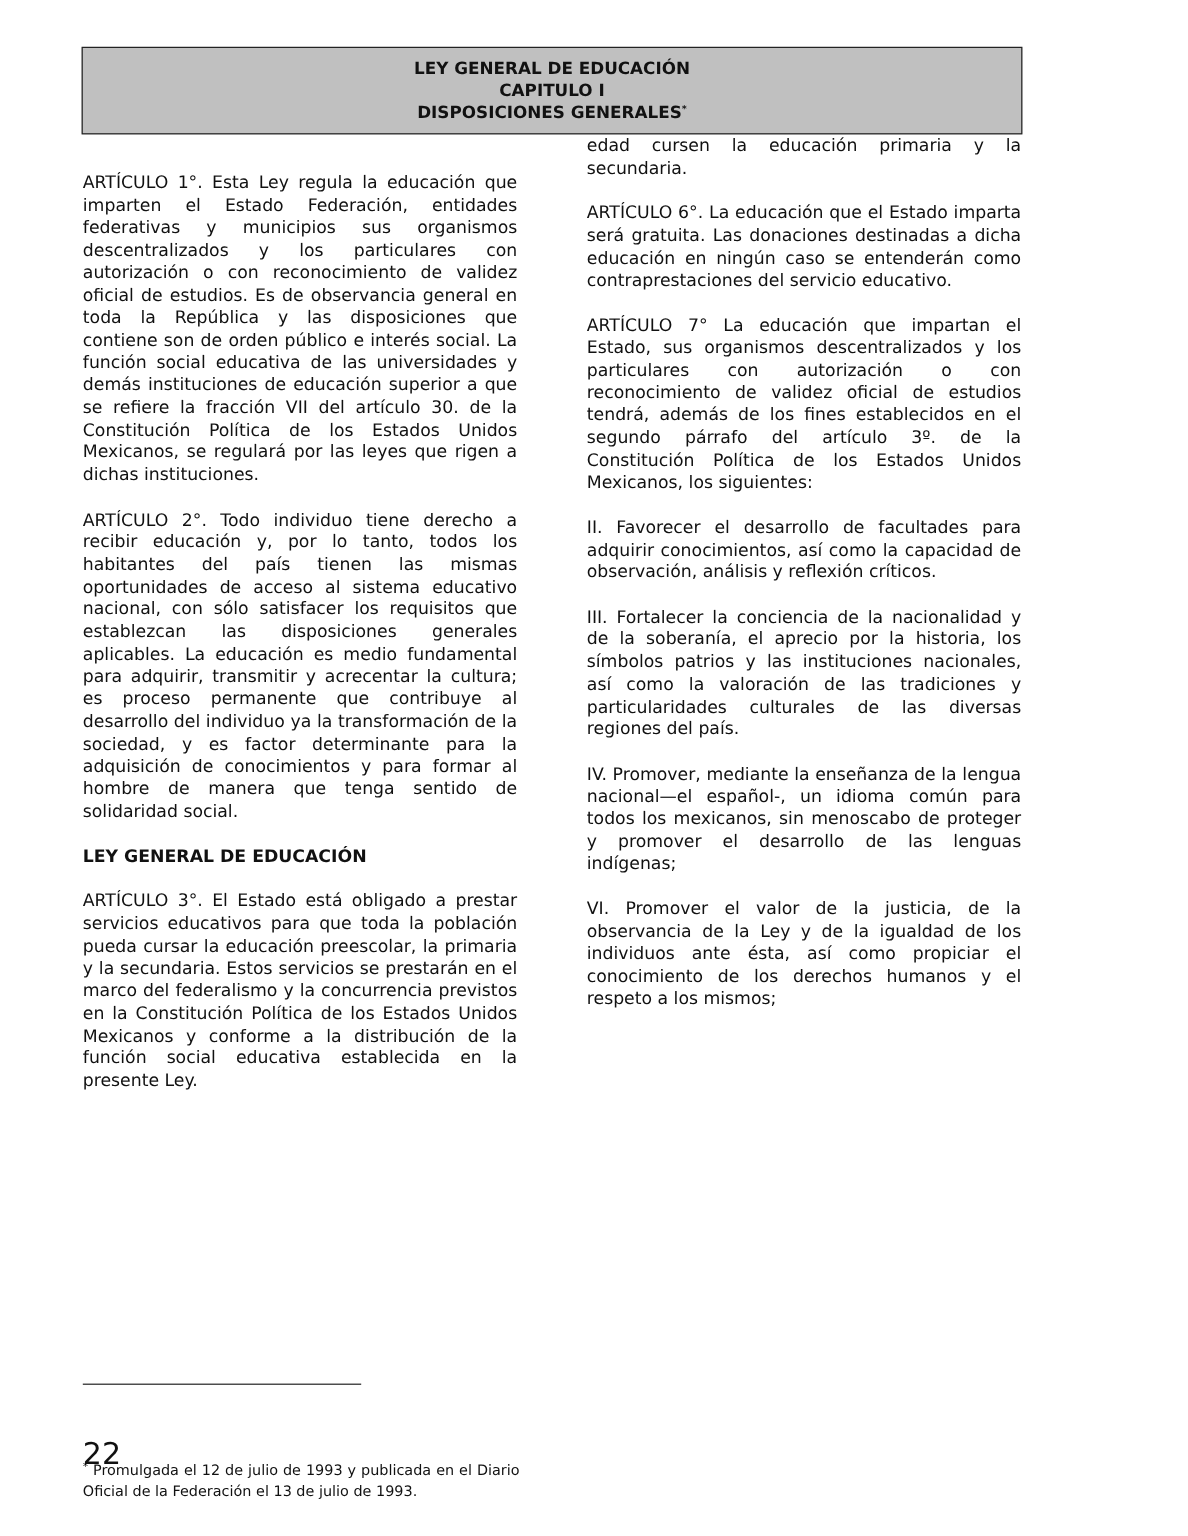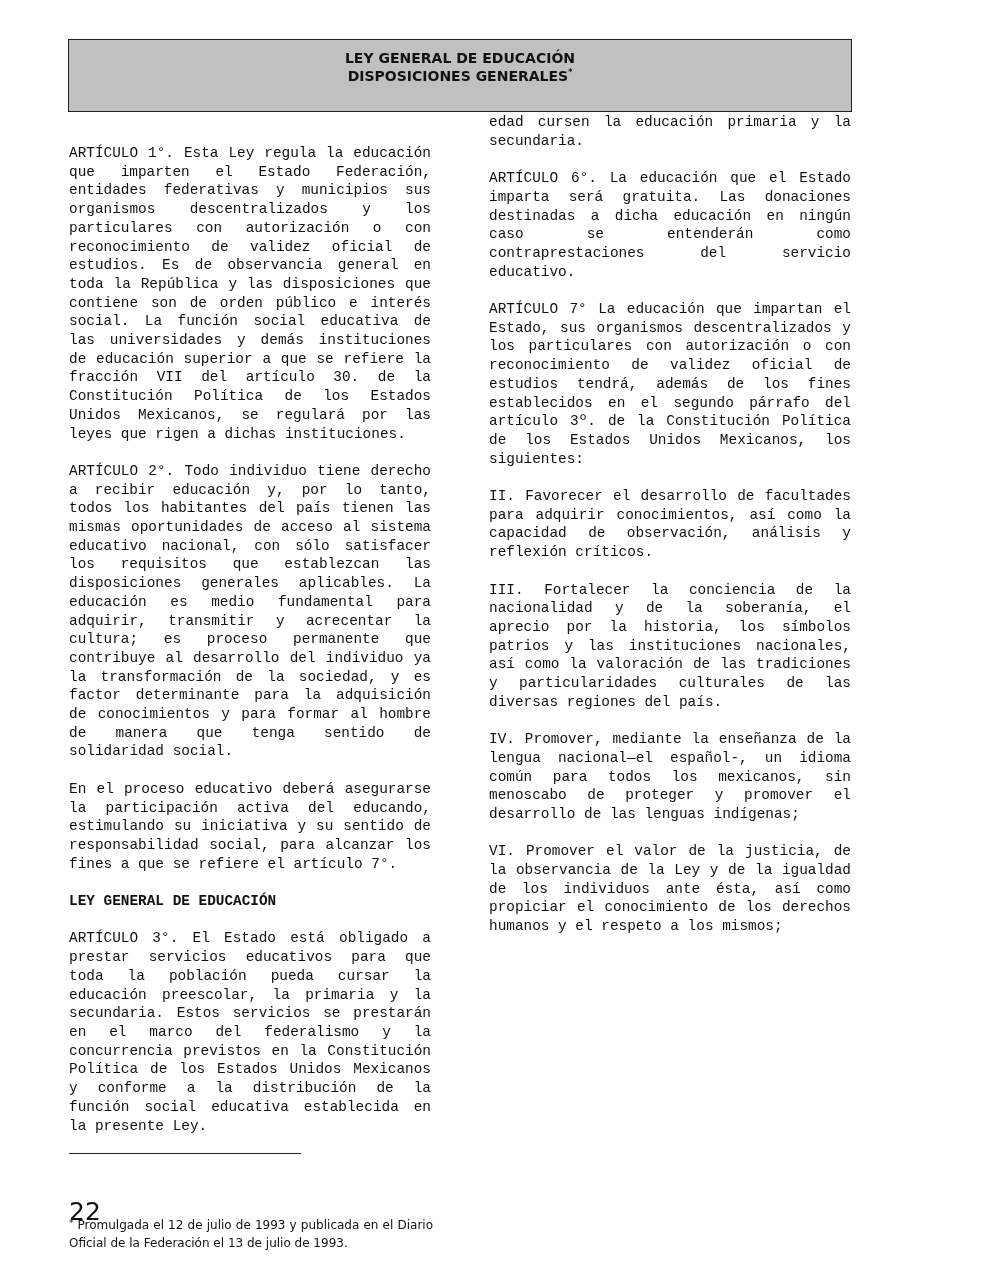--- a/index.html
+++ b/index.html
@@ -42,21 +42,20 @@
       position: absolute;
       width: 362px;
       font-size: 14.4px;
       line-height: 18.7px;
       text-align: justify;
     }
     .col-left { left: 69px; top: 144px; }
     .col-right { left: 489px; top: 113px; }
     .col p {
       margin: 0 0 18.7px 0;
-      font-family: Liberation Mono, monospace;
     }
     .col p.heading {
       font-weight: bold;
     }
     .footnote-rule {
       position: absolute;
       left: 69px;
       top: 1153px;
       width: 232px;
       height: 0;
@@ -84,27 +83,27 @@
       top: 1201px;
       font-size: 25px;
       line-height: 22px;
     }
   </style>
 </head>
 <body>
 
 <div class="header-box">
   <span class="line">LEY GENERAL DE EDUCACIÓN</span>
+  <span class="line">CAPITULO I</span>
   <span class="line"><span>DISPOSICIONES GENERALES</span><sup>*</sup></span>
 </div>
 
 <div class="col col-left">
   <p>ARTÍCULO 1°. Esta Ley regula la educación que imparten el Estado Federación, entidades federativas y municipios sus organismos descentralizados y los particulares con autorización o con reconocimiento de validez oficial de estudios. Es de observancia general en toda la República y las disposiciones que contiene son de orden público e interés social. La función social educativa de las universidades y demás instituciones de educación superior a que se refiere la fracción VII del artículo 30. de la Constitución Política de los Estados Unidos Mexicanos, se regulará por las leyes que rigen a dichas instituciones.</p>
   <p>ARTÍCULO 2°. Todo individuo tiene derecho a recibir educación y, por lo tanto, todos los habitantes del país tienen las mismas oportunidades de acceso al sistema educativo nacional, con sólo satisfacer los requisitos que establezcan las disposiciones generales aplicables. La educación es medio fundamental para adquirir, transmitir y acrecentar la cultura; es proceso permanente que contribuye al desarrollo del individuo ya la transformación de la sociedad, y es factor determinante para la adquisición de conocimientos y para formar al hombre de manera que tenga sentido de solidaridad social.</p>
-  <p>En el proceso educativo deberá asegurarse la participación activa del educando, estimulando su iniciativa y su sentido de responsabilidad social, para alcanzar los fines a que se refiere el artículo 7°.</p>
   <p class="heading">LEY GENERAL DE EDUCACIÓN</p>
   <p>ARTÍCULO 3°. El Estado está obligado a prestar servicios educativos para que toda la población pueda cursar la educación preescolar, la primaria y la secundaria. Estos servicios se prestarán en el marco del federalismo y la concurrencia previstos en la Constitución Política de los Estados Unidos Mexicanos y conforme a la distribución de la función social educativa establecida en la presente Ley.</p>
 </div>
 
 <div class="col col-right">
   <p>edad cursen la educación primaria y la secundaria.</p>
   <p>ARTÍCULO 6°. La educación que el Estado imparta será gratuita. Las donaciones destinadas a dicha educación en ningún caso se entenderán como contraprestaciones del servicio educativo.</p>
   <p>ARTÍCULO 7° La educación que impartan el Estado, sus organismos descentralizados y los particulares con autorización o con reconocimiento de validez oficial de estudios tendrá, además de los fines establecidos en el segundo párrafo del artículo 3º. de la Constitución Política de los Estados Unidos Mexicanos, los siguientes:</p>
   <p>II. Favorecer el desarrollo de facultades para adquirir conocimientos, así como la capacidad de observación, análisis y reflexión críticos.</p>
   <p>III. Fortalecer la conciencia de la nacionalidad y de la soberanía, el aprecio por la historia, los símbolos patrios y las instituciones nacionales, así como la valoración de las tradiciones y particularidades culturales de las diversas regiones del país.</p>

